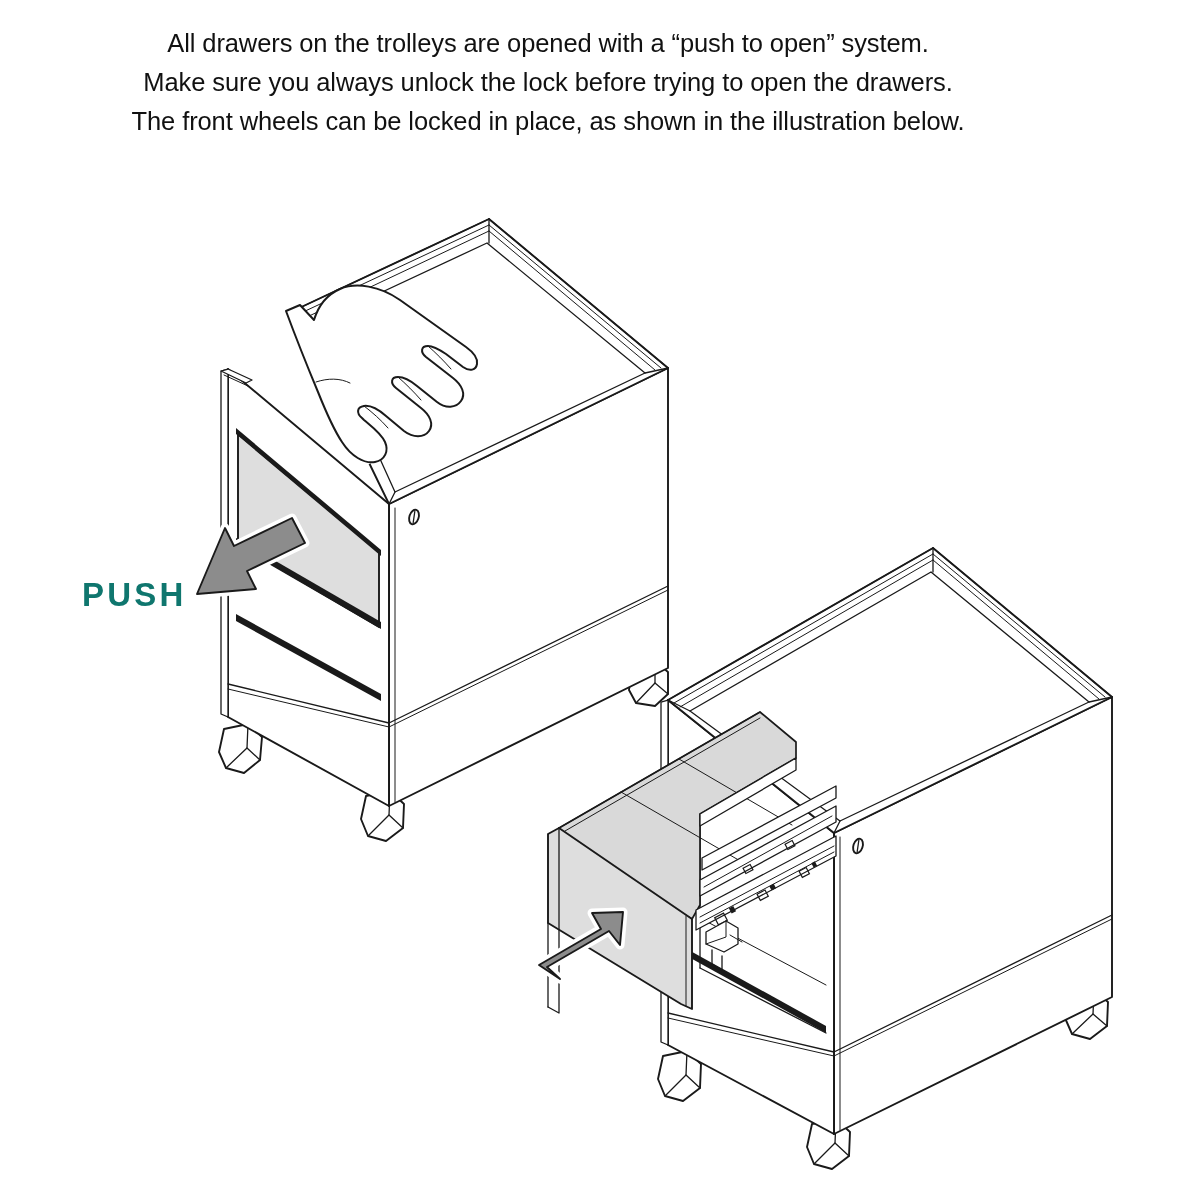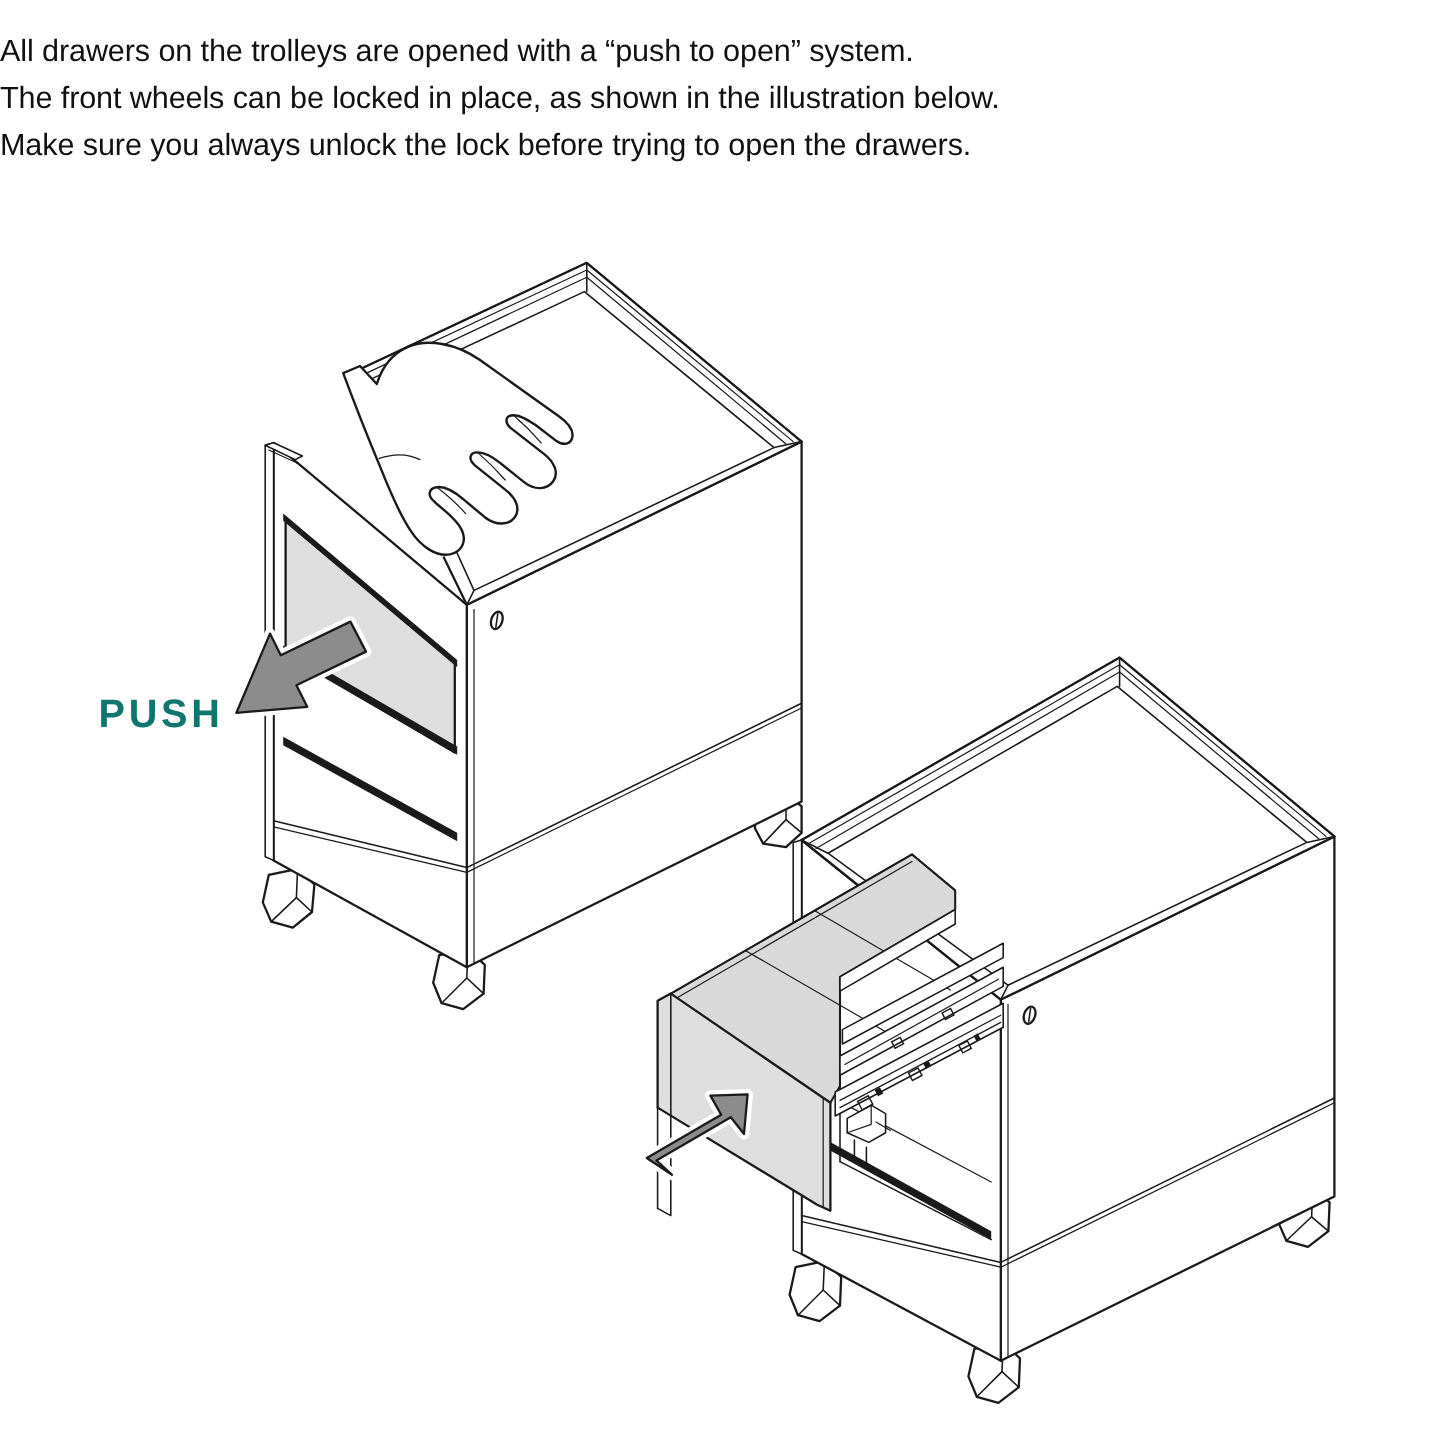--- a/index.html
+++ b/index.html
@@ -21,20 +21,21 @@
     inset: 0;
     width: 1200px;
     height: 1200px;
   }
   
   .instructions {
     position: absolute;
     left: 0;
     top: 24px;
     width: 1096px;
+    text-align: center;
     line-height: 39px;
   }
   .instructions .line {
     display: block;
     font-family: "Liberation Sans", sans-serif;
     font-size: 25.5px;
     font-weight: 400;
     letter-spacing: -0.1px;
     color: #111111;
     white-space: nowrap;
@@ -61,22 +62,22 @@
     display: block;
   }
 </style>
 </head>
 <body>
 
 <div id="page">
 
   <div class="instructions">
     <span class="line">All drawers on the trolleys are opened with a “push to open” system.</span>
+    <span class="line">Make sure you always unlock the lock before trying to open the drawers.</span>
     <span class="line">The front wheels can be locked in place, as shown in the illustration below.</span>
-    <span class="line">Make sure you always unlock the lock before trying to open the drawers.</span>
   </div>
 
   <div class="push-label">PUSH</div>
 
   <svg id="artwork" viewBox="0 0 1200 1200" xmlns="http://www.w3.org/2000/svg">
     <defs>
       <style>
         .ln   { fill:none; stroke:#1a1a1a; stroke-width:1.9; stroke-linejoin:round; stroke-linecap:round; }
         .lnT  { fill:none; stroke:#1a1a1a; stroke-width:1.3; stroke-linejoin:round; stroke-linecap:round; }
         .lnH  { fill:none; stroke:#1a1a1a; stroke-width:1.0; stroke-linejoin:round; stroke-linecap:round; }

